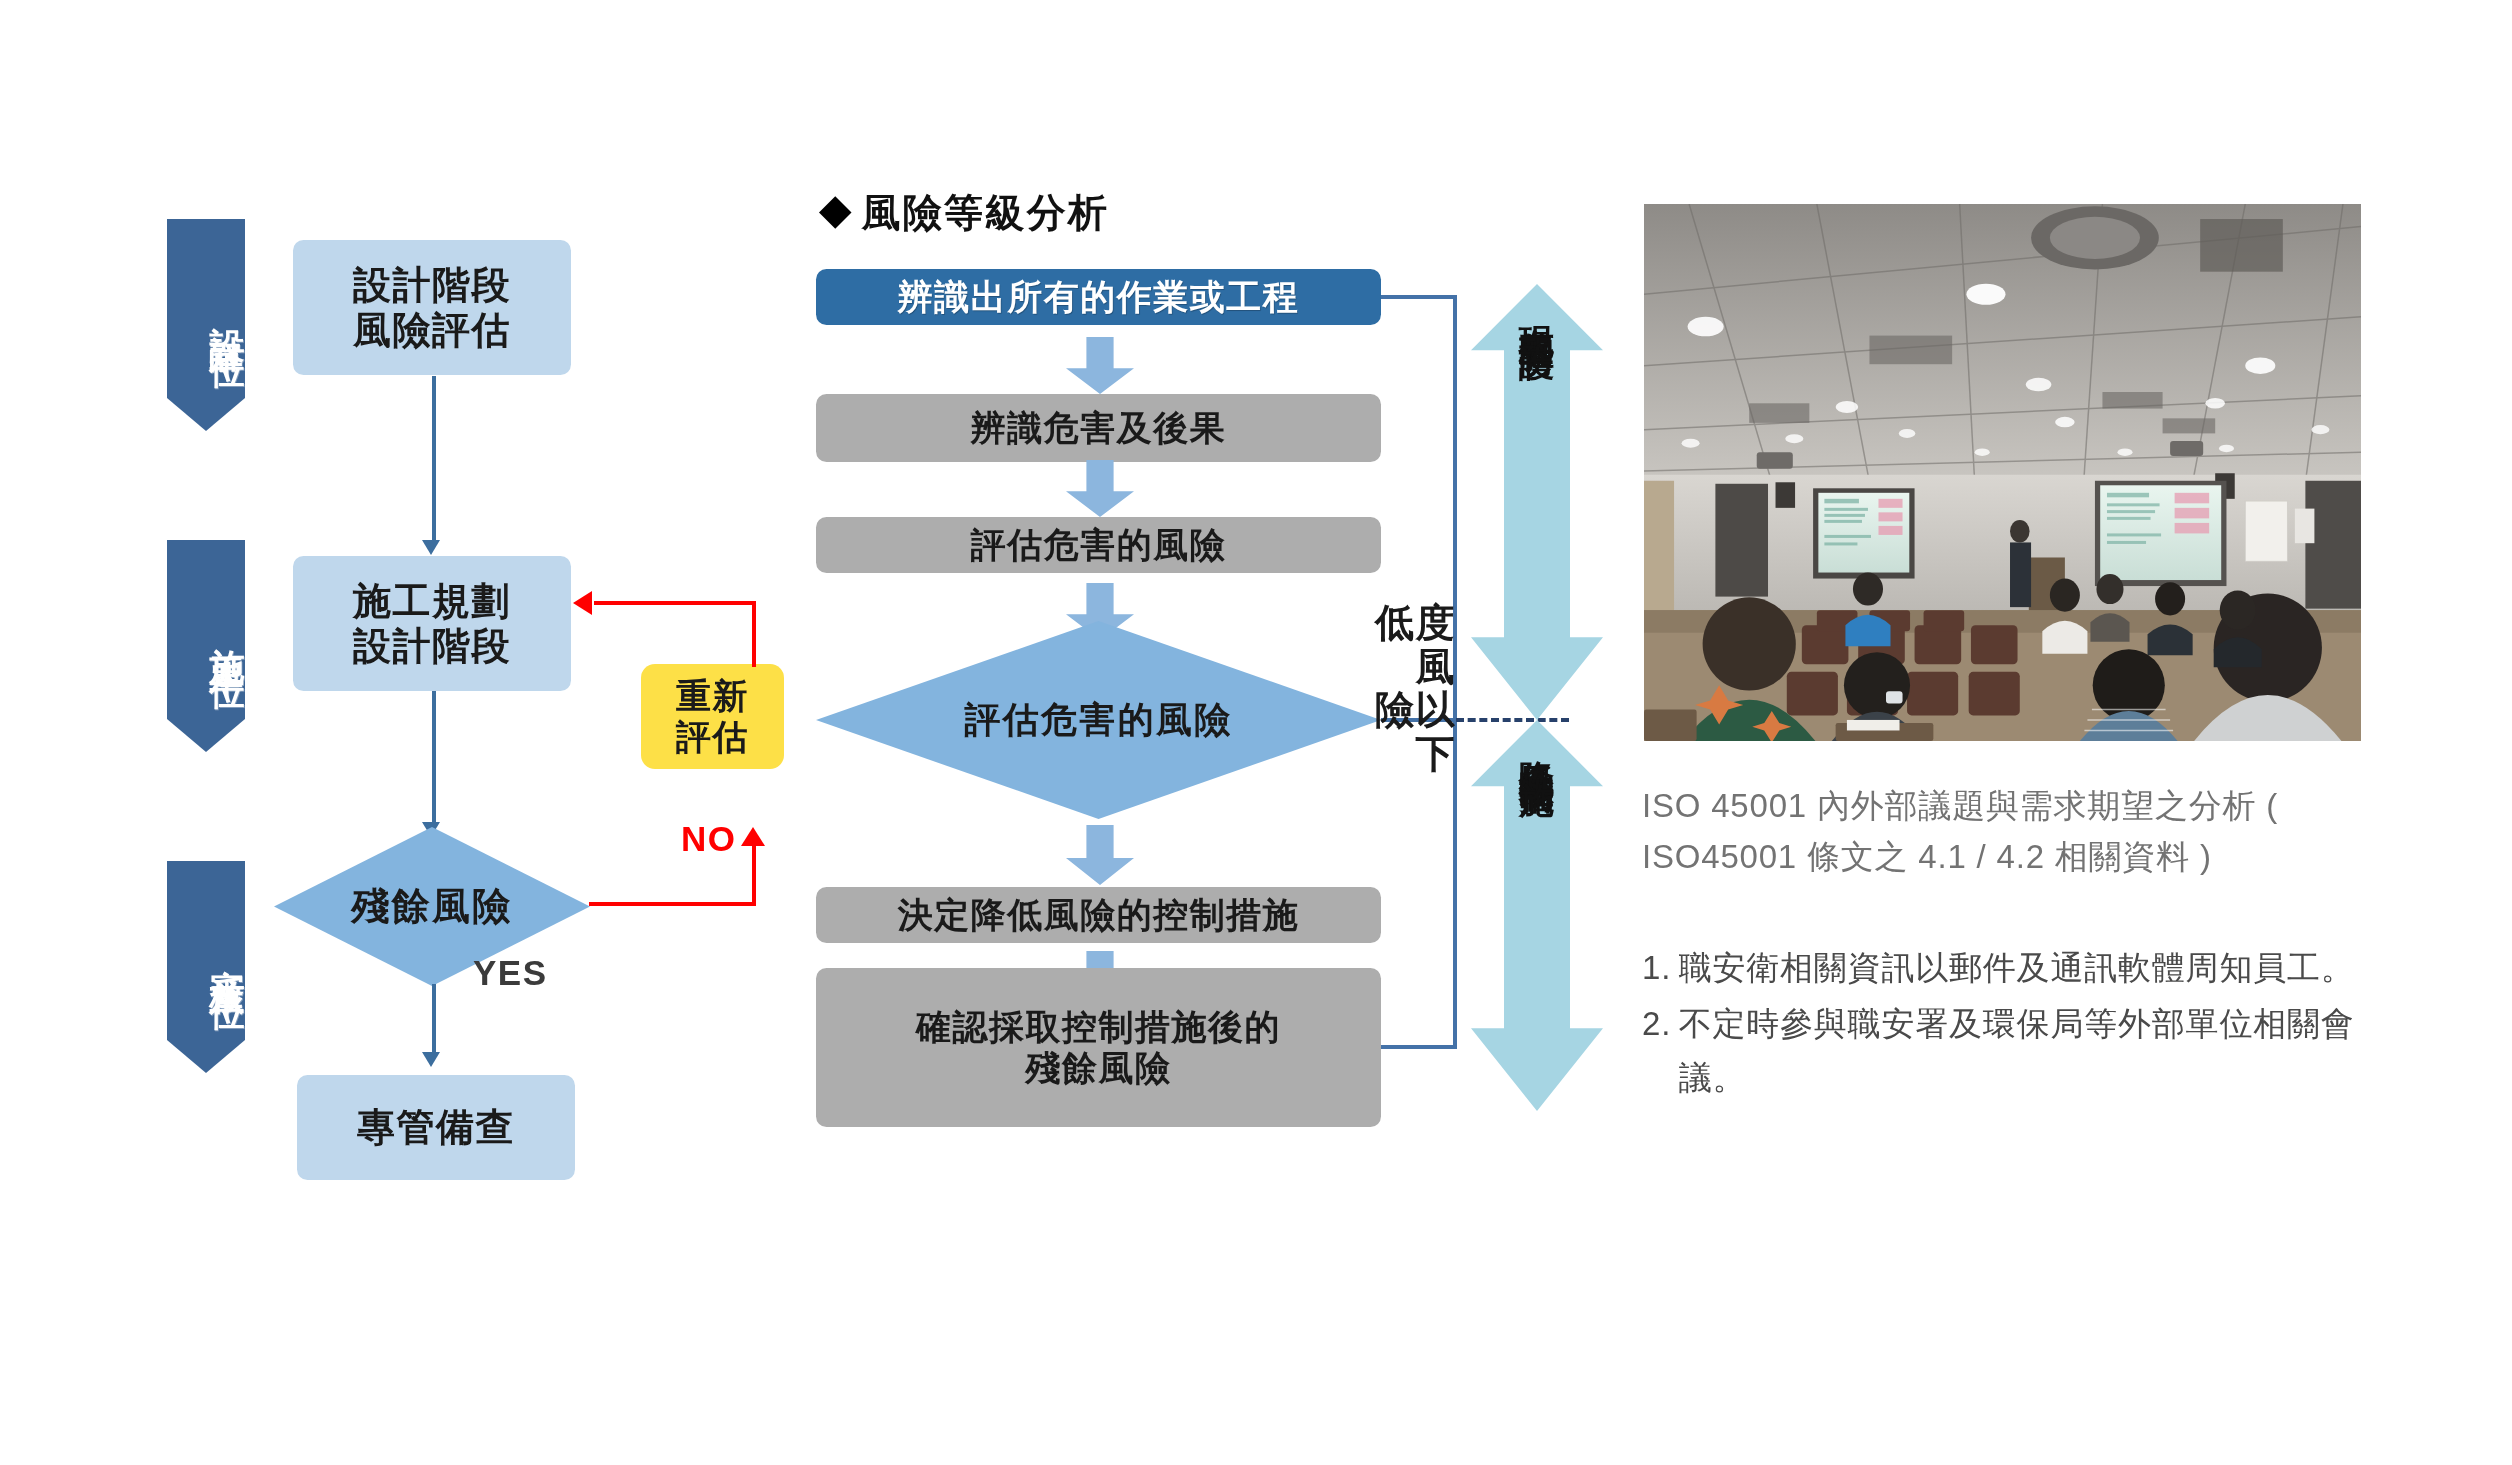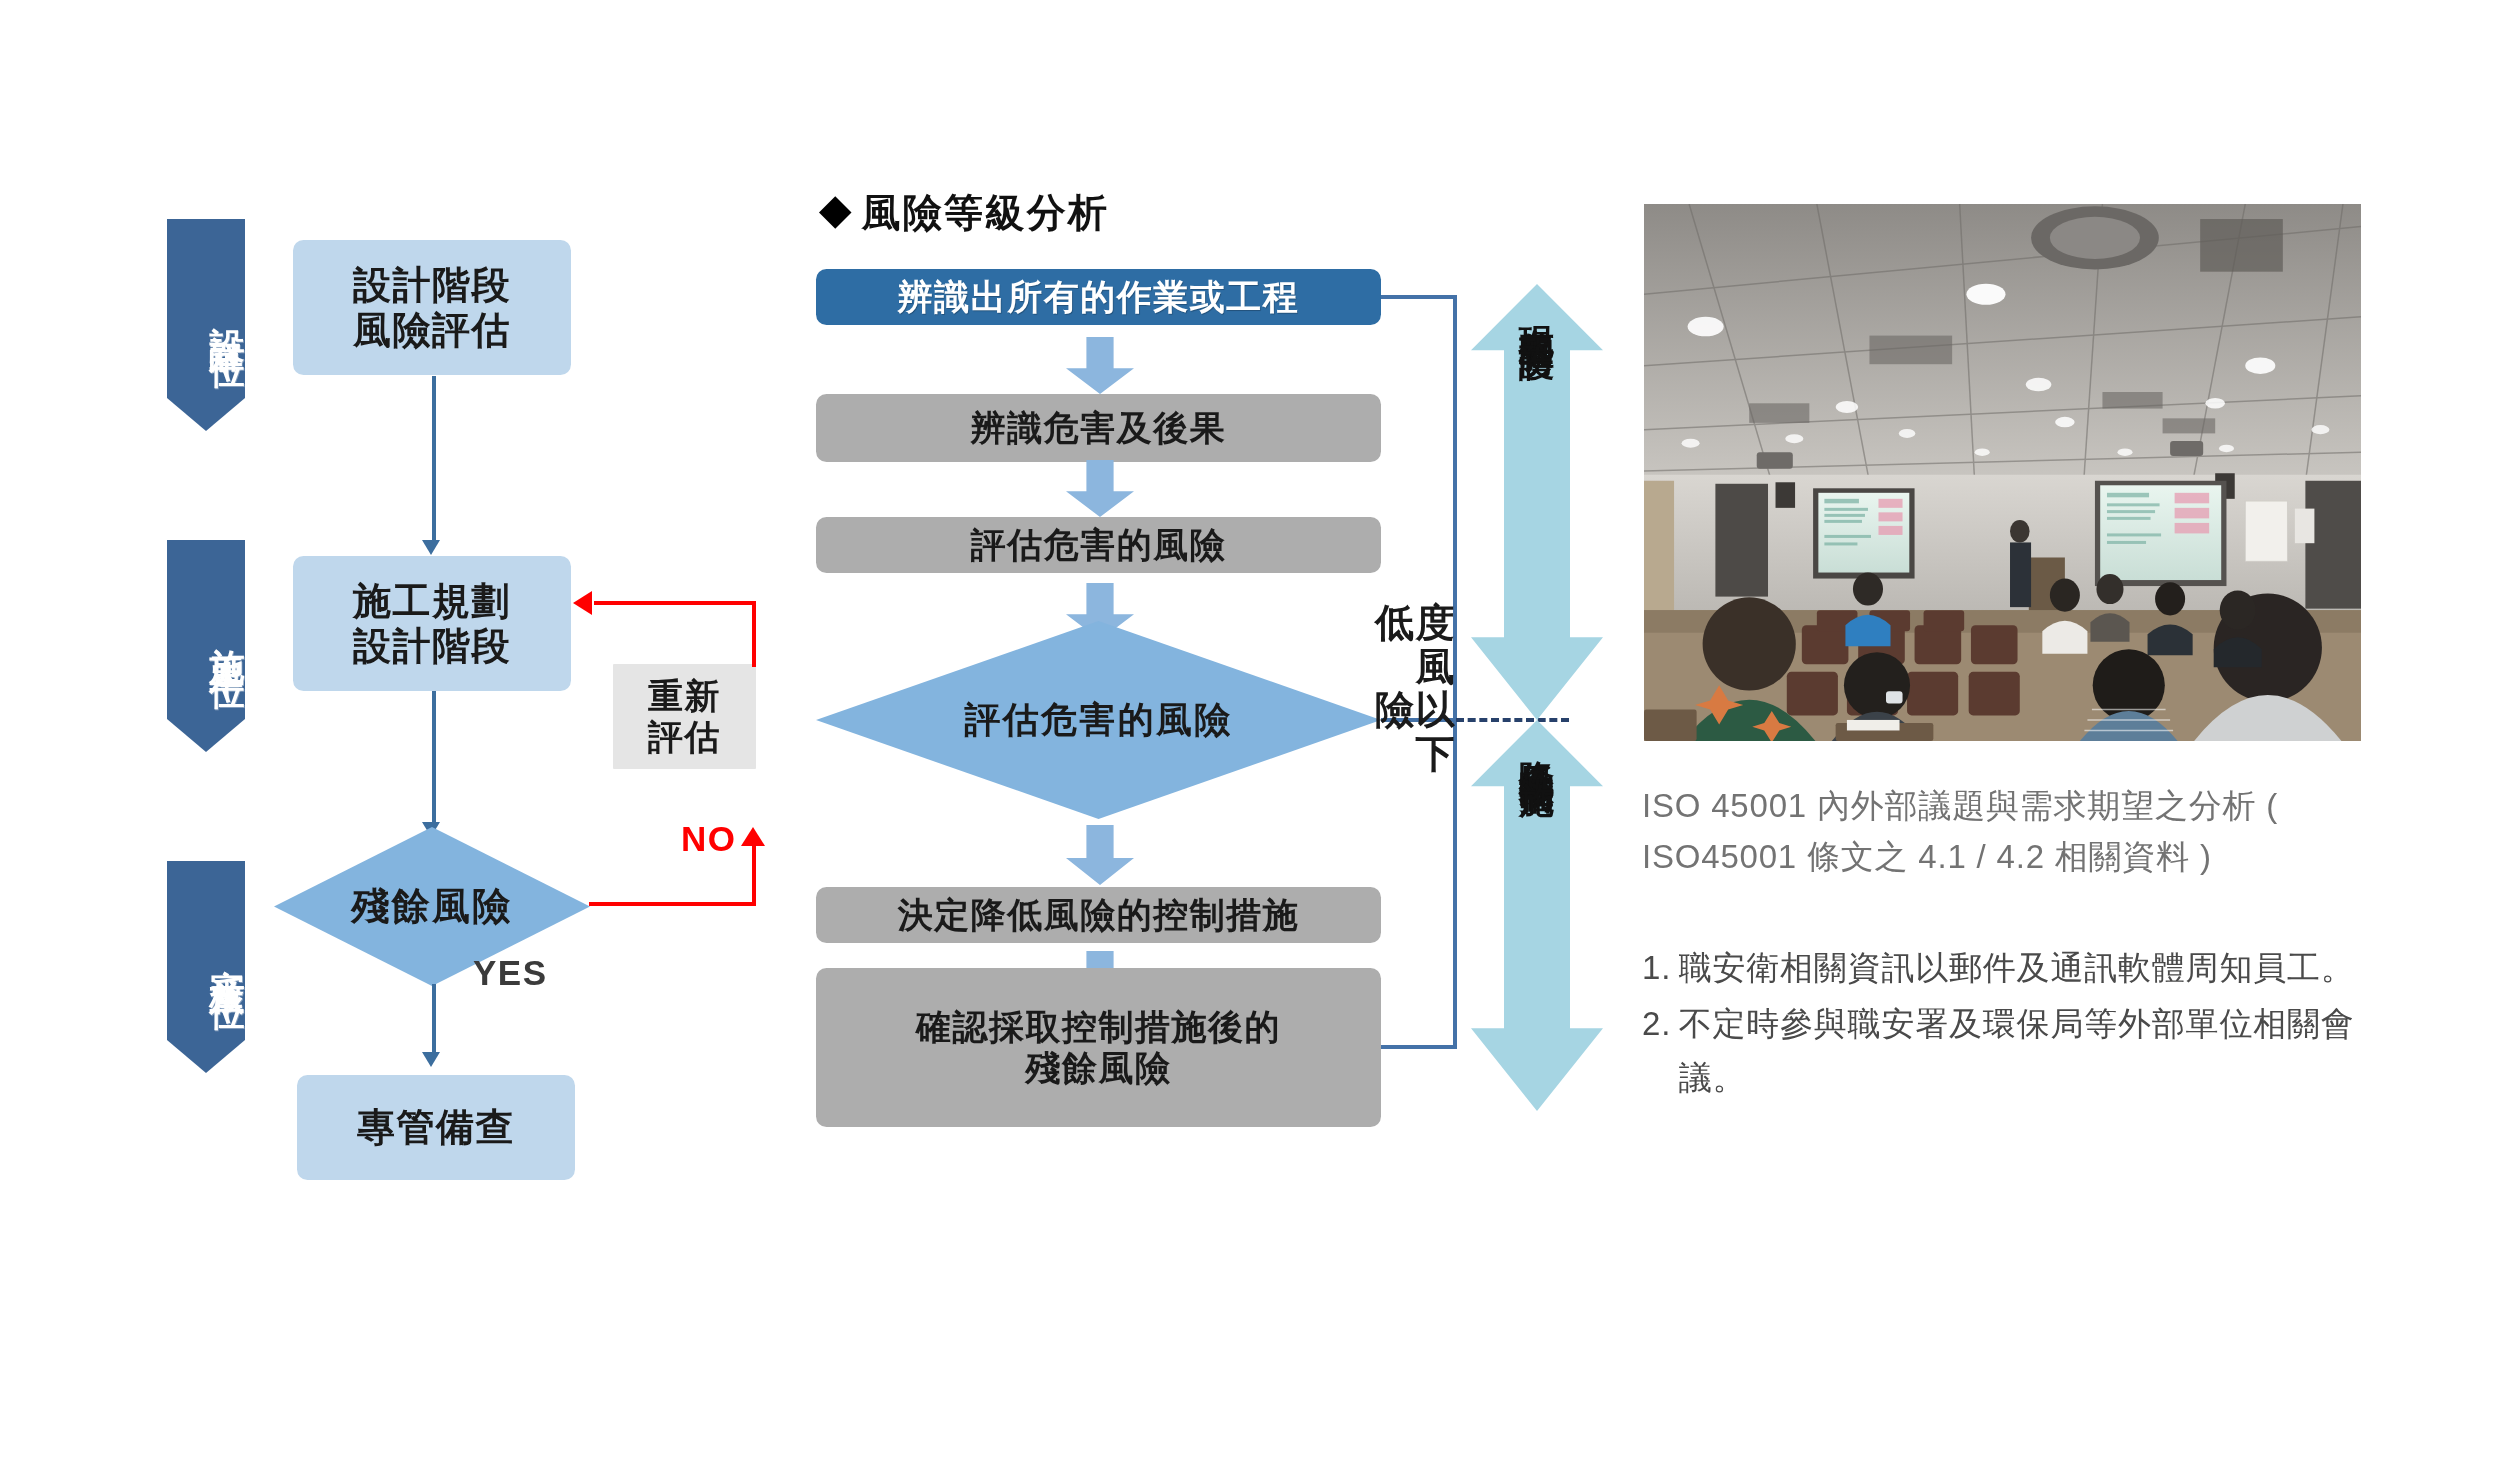--- a/index.html
+++ b/index.html
@@ -42,21 +42,21 @@
     text-align:center;
     font-weight:bold;
     color:#1a1a1a;
     line-height:1.16;
     letter-spacing:1.5px;
     box-sizing:border-box;
   }
   .pbox.lightblue{background:#BFD7EC;}
   .pbox.darkblue{background:#2E6DA4;color:#ffffff;text-shadow:0.8px 0.8px 0.8px rgba(0,0,0,.25);}
   .pbox.grey{background:#ADADAD;}
-  .pbox.pink{background:#e5e5e5;border-radius:1px;}
+  .pbox.pink{background:#fde047;border-radius:14px;margin-left:28px;}
 
   
   .diamond{
     position:absolute;
     display:flex;align-items:center;justify-content:center;
     text-align:center;font-weight:bold;color:#1a1a1a;letter-spacing:2.3px;
   }
   .diamond .shape{
     position:absolute;inset:0;
     background:#83B4DE;

